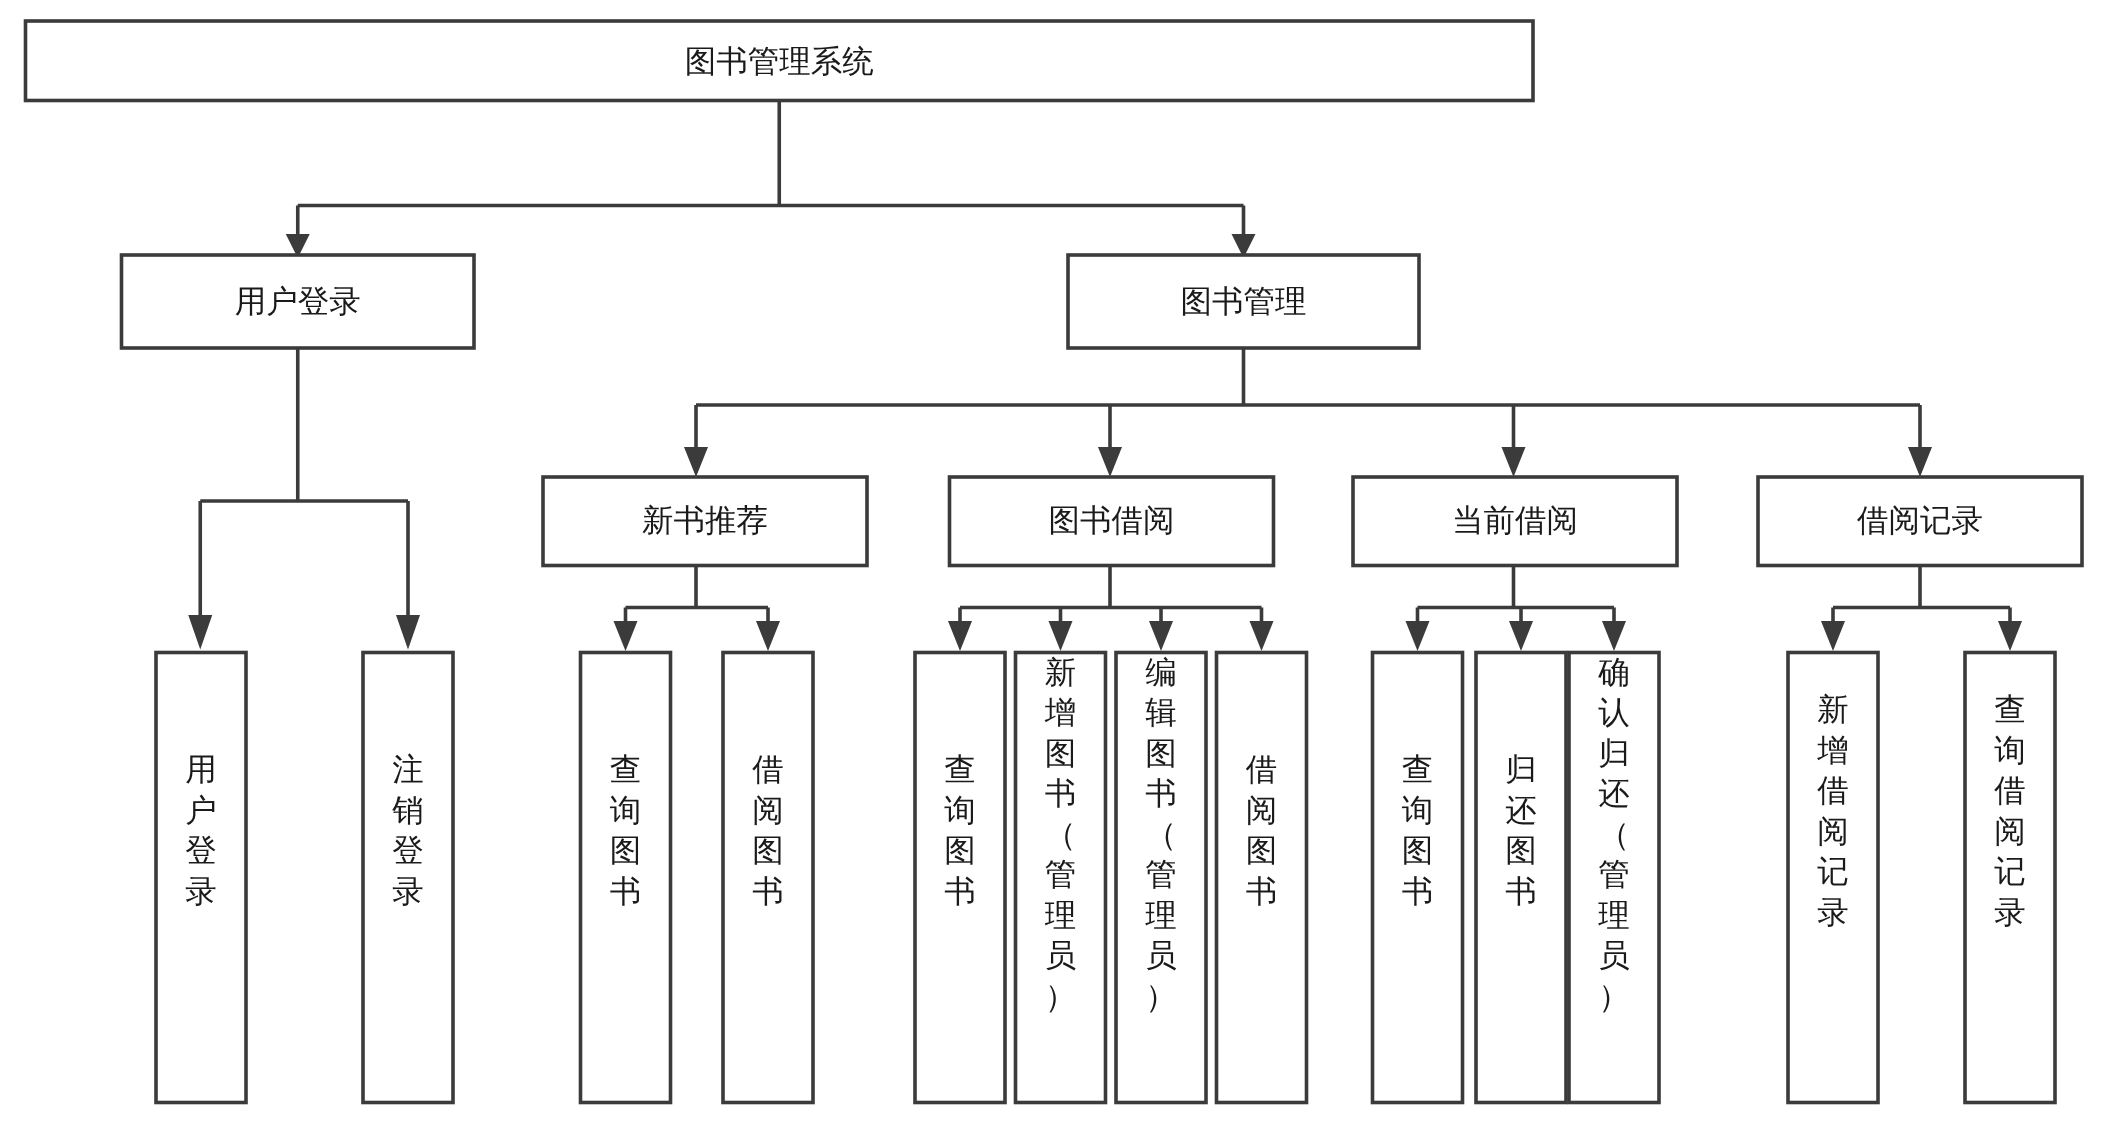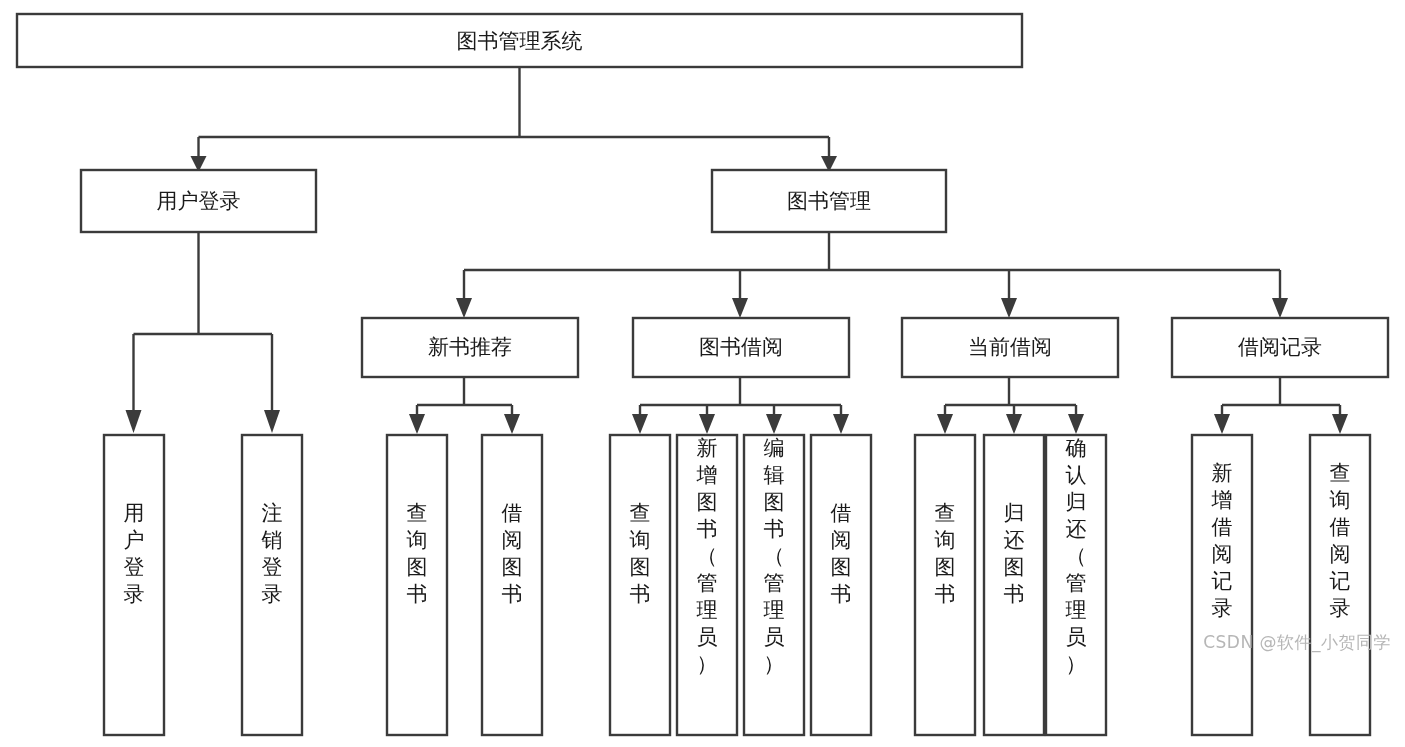--- a/index.html
+++ b/index.html
@@ -216,14 +216,13 @@
       <rect class="node-box" x="1192" y="435" width="60" height="300"></rect>
       <text class="node-label-v" x="1222" y="480"><tspan x="1222" y="480">新</tspan><tspan x="1222" y="507">增</tspan><tspan x="1222" y="534">借</tspan><tspan x="1222" y="561">阅</tspan><tspan x="1222" y="588">记</tspan><tspan x="1222" y="615">录</tspan></text>
     </g>
     <g>
       <rect class="node-box" x="1310" y="435" width="60" height="300"></rect>
       <text class="node-label-v" x="1340" y="480"><tspan x="1340" y="480">查</tspan><tspan x="1340" y="507">询</tspan><tspan x="1340" y="534">借</tspan><tspan x="1340" y="561">阅</tspan><tspan x="1340" y="588">记</tspan><tspan x="1340" y="615">录</tspan></text>
     </g>
 
   </svg>
 
-  <div class="watermark">CSDN @软件_小贺同学</div>
 </div>
 
 </body></html>

